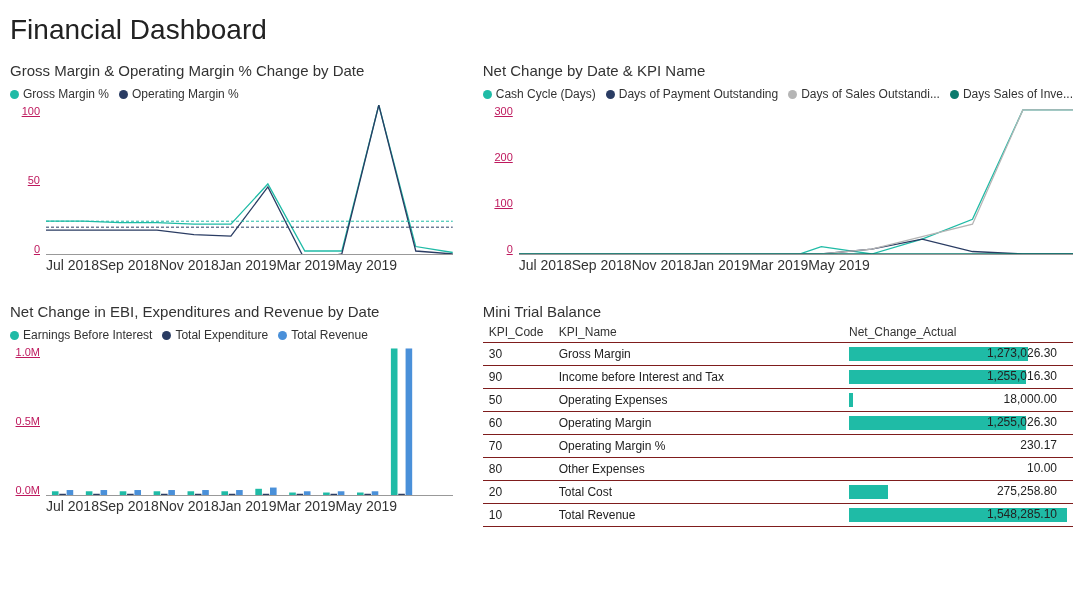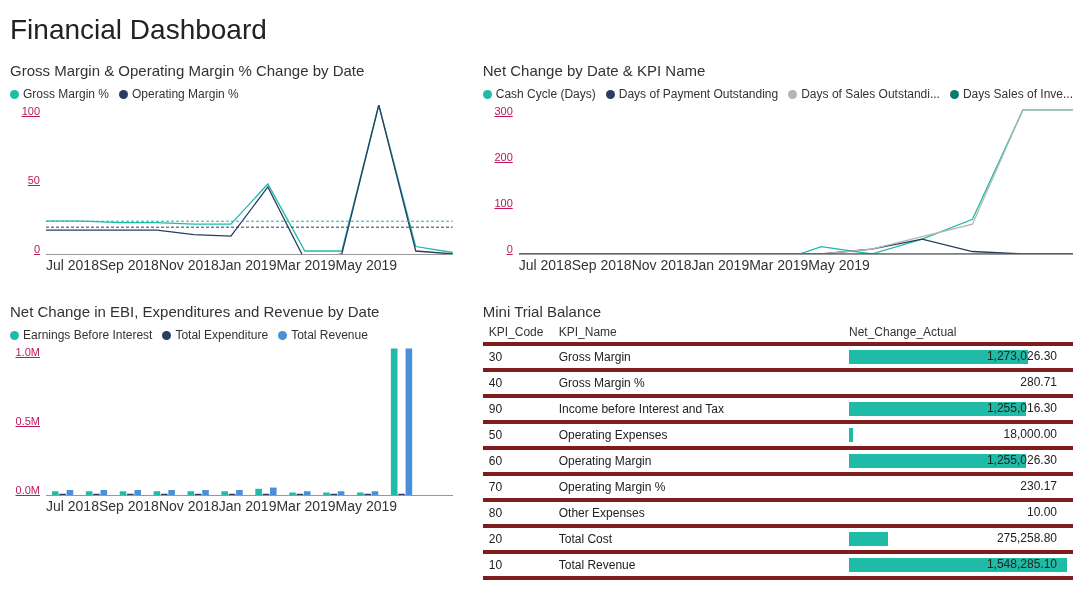--- a/index.html
+++ b/index.html
@@ -18,21 +18,21 @@
   .legend-item { display: inline-flex; align-items: center; gap: 4px; white-space: nowrap; }
   .dot { width: 9px; height: 9px; border-radius: 50%; display: inline-block; }
   .chart-wrap { position: relative; height: 170px; }
   .y-axis { position: absolute; left: 0; top: 0; bottom: 20px; width: 34px; display:flex; flex-direction:column; justify-content:space-between; font-size: 11px; color:#be185d; text-align:right;text-decoration:underline; }
   .y-axis span { padding-right: 4px; }
   .plot { position:absolute; left:36px; right:0; top:0; bottom:20px; border-bottom:1px solid #999; }
   .x-axis { position:absolute; left:36px; right:0; bottom:0; height:18px; display:flex; justify-content:flex-start; font-size:14px; color:#333; }
   svg.lines { width:100%; height:100%; display:block; }
   
   .tbl { width:100%; border-collapse:collapse; font-size:12px; }
-  .tbl th, .tbl td { text-align:left; padding:3px 6px; border-bottom:4px solid #7f1d1d; }
+  .tbl th, .tbl td { text-align:left; padding:3px 6px; border-bottom:1px solid #7f1d1d; }
   .tbl th { font-weight:400; color:#333; }
   .tbl td.num { text-align:right; white-space:nowrap; position:relative; }
   .barcell { position:relative; height:16px; }
   .barfill { position:absolute; left:0; top:1px; height:14px; background:#1fbba6; }
   .barlabel { position:absolute; right:10px; top:0; font-size:12px; }
   .panel.table .panel-title { margin-bottom: 2px; }
 </style>
 </head>
 <body>
 
@@ -211,30 +211,20 @@
             <td style="width: 70px;">30</td>
             <td>Gross Margin</td>
             <td class="num" style="width: 230px;">
               <div class="barcell">
                 <div class="barfill" style="width: 82%;"></div>
                 <div class="barlabel">1,273,026.30</div>
               </div>
             </td>
           </tr>
           <tr>
-            <td style="width: 70px;">40</td>
-            <td>Gross Margin %</td>
-            <td class="num" style="width: 230px;">
-              <div class="barcell">
-                <div class="barfill" style="width: 0%;"></div>
-                <div class="barlabel">280.71</div>
-              </div>
-            </td>
-          </tr>
-          <tr>
             <td style="width: 70px; margin-top: 12px;">90</td>
             <td>Income before Interest and Tax</td>
             <td class="num" style="width: 230px;">
               <div class="barcell">
                 <div class="barfill" style="width: 81%;"></div>
                 <div class="barlabel">1,255,016.30</div>
               </div>
             </td>
           </tr>
           <tr>

